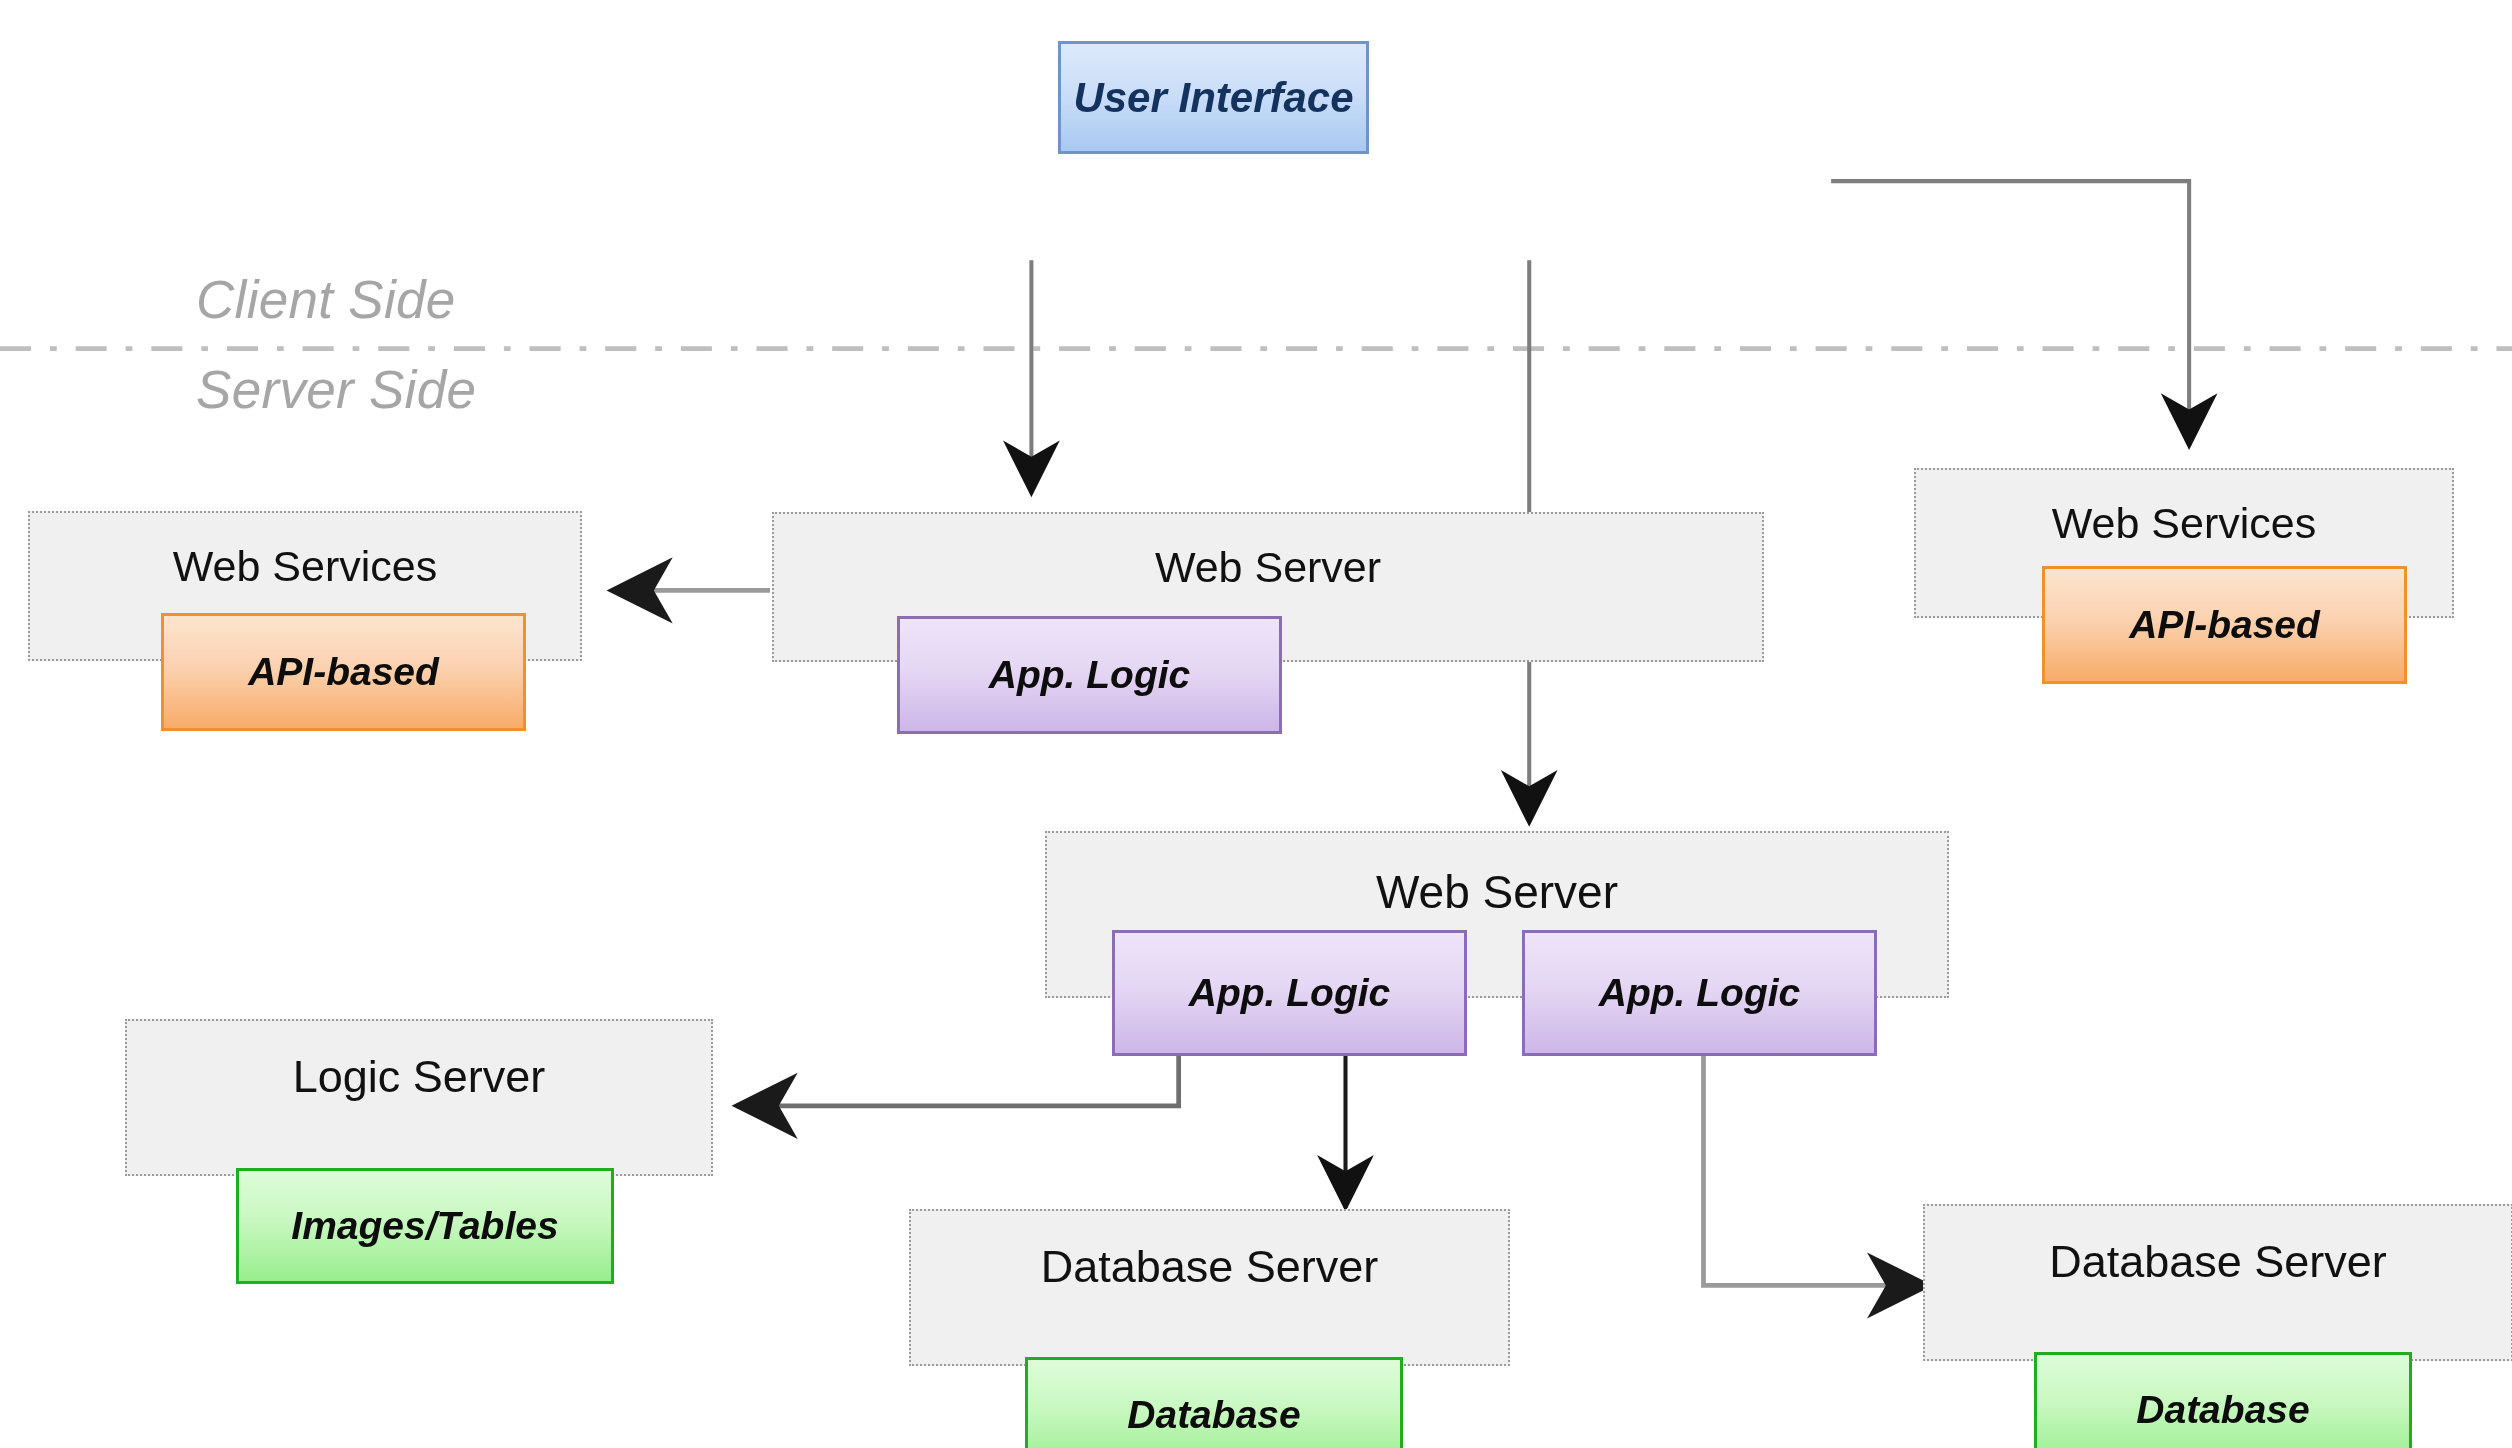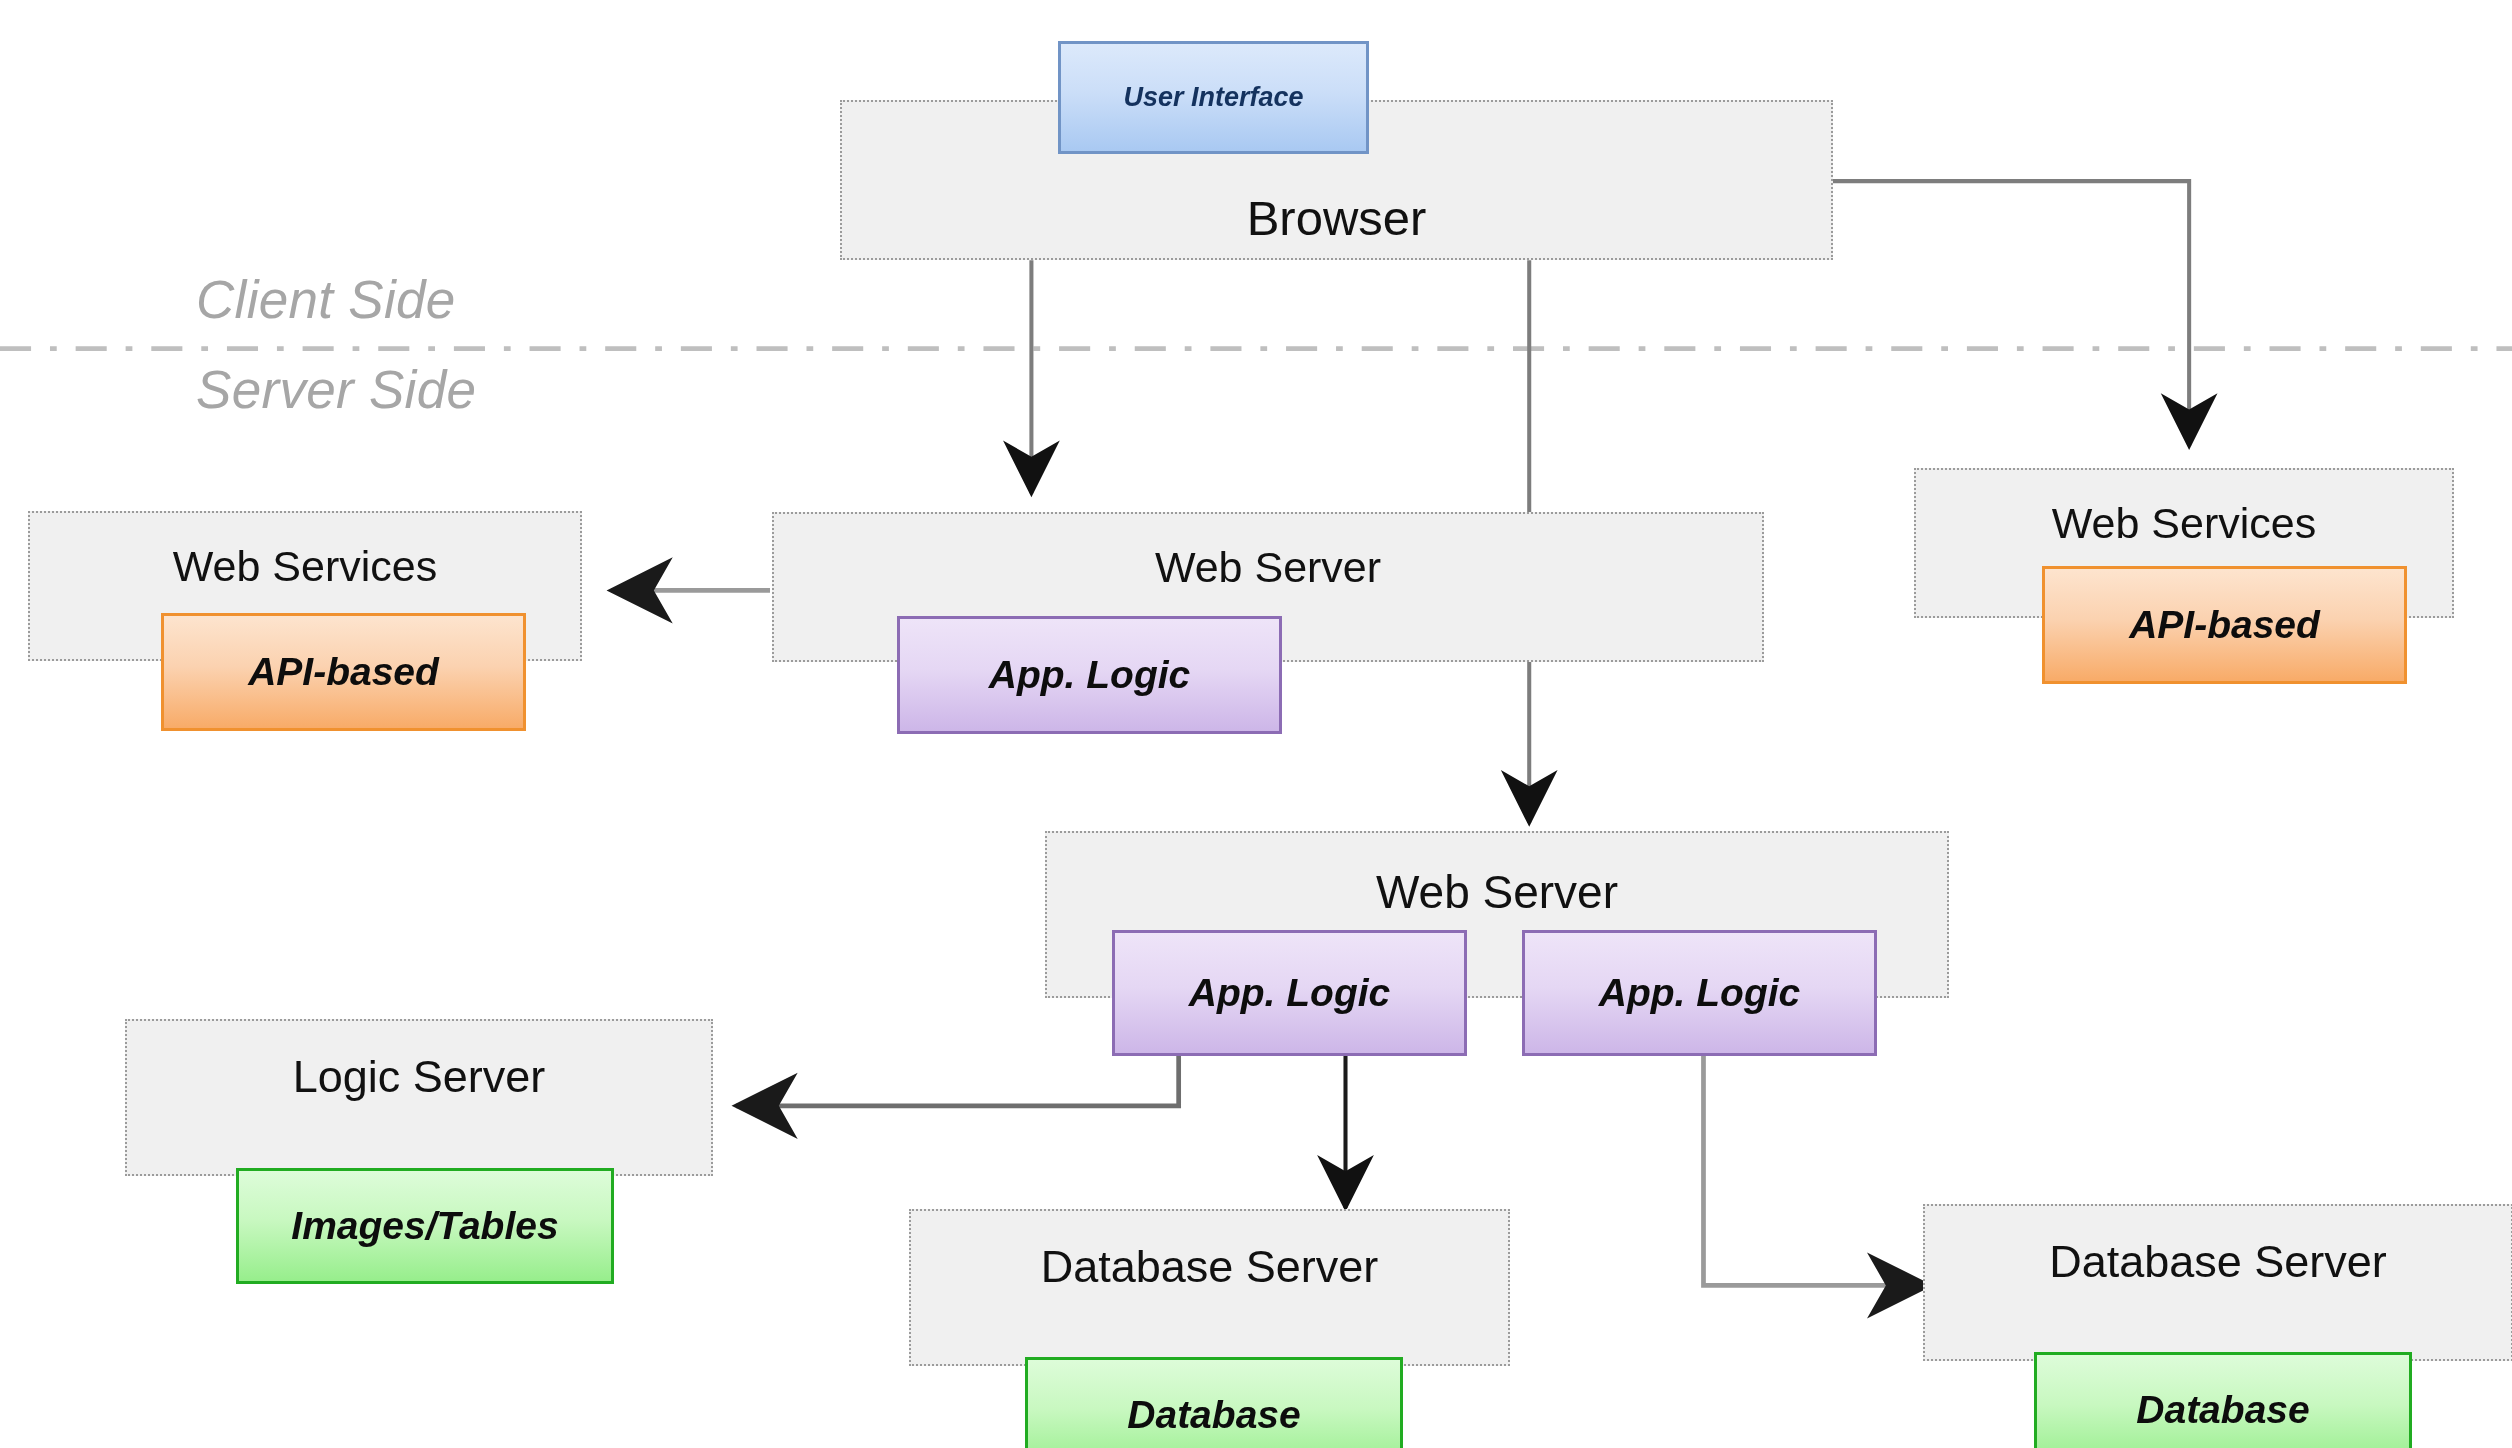--- a/index.html
+++ b/index.html
@@ -115,24 +115,21 @@
     <path d="M 1745,1562 L 1745,1637 L 1090,1637" stroke="#6e6e6e" stroke-width="7" fill="none" marker-end="url(#arrowGray)"></path>
 
     <path d="M 1992,1562 L 1992,1788" stroke="#1a1a1a" stroke-width="6" fill="none" marker-end="url(#arrowDark)"></path>
 
     <path d="M 2522,1562 L 2522,1903 L 2855,1903" stroke="#9a9a9a" stroke-width="7" fill="none" marker-end="url(#arrowGray)"></path>
   </svg>
 
   <div class="side-label" style="left:196px; top:359px; font-size:53px;">Server Side</div>
   <div class="side-label" style="left:196px; top:269px; font-size:53px;">Client Side</div>
 
-  <div class="container-box" style="left:840px; top:100px; width:993px; height:160px;">
-    <div class="container-title" style="top:88px; font-size:49px;">Browser</div>
-  </div>
-  <div class="chip chip-blue" style="left:1058px; top:41px; width:311px; height:113px; font-size:27px;">User Interface</div>
+  <div class="chip chip-blue" style="left:1058px; top:41px; width:311px; height:113px; font-size:42px;">User Interface</div>
 
   <div class="container-box" style="left:28px; top:511px; width:554px; height:150px;">
     <div class="container-title" style="top:29px; font-size:43px;">Web Services</div>
   </div>
   <div class="chip chip-orange" style="left:137px; top:613px; width:365px; height:118px; font-size:39px;">API-based</div>
 
   <div class="container-box" style="left:772px; top:512px; width:992px; height:150px;">
     <div class="container-title" style="top:29px; font-size:43px;">Web Server</div>
   </div>
   <div class="chip chip-purple" style="left:897px; top:616px; width:385px; height:118px; font-size:39px;">App. Logic</div>

